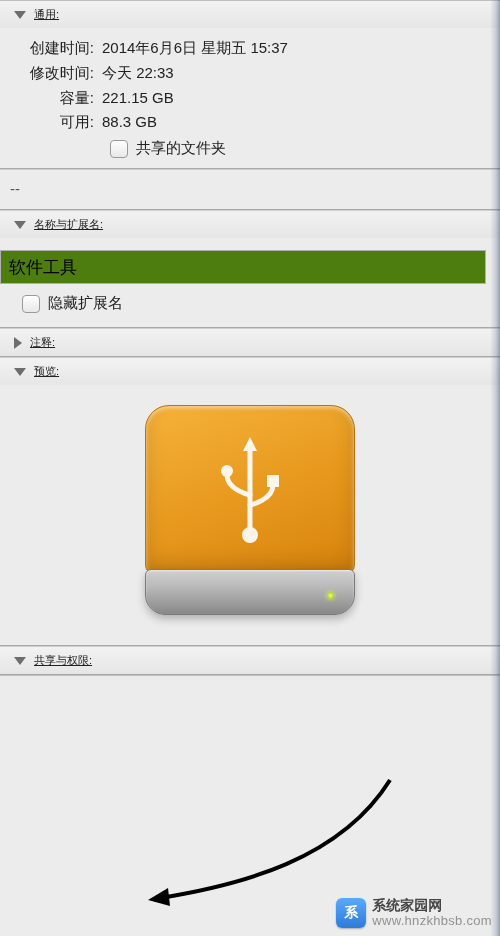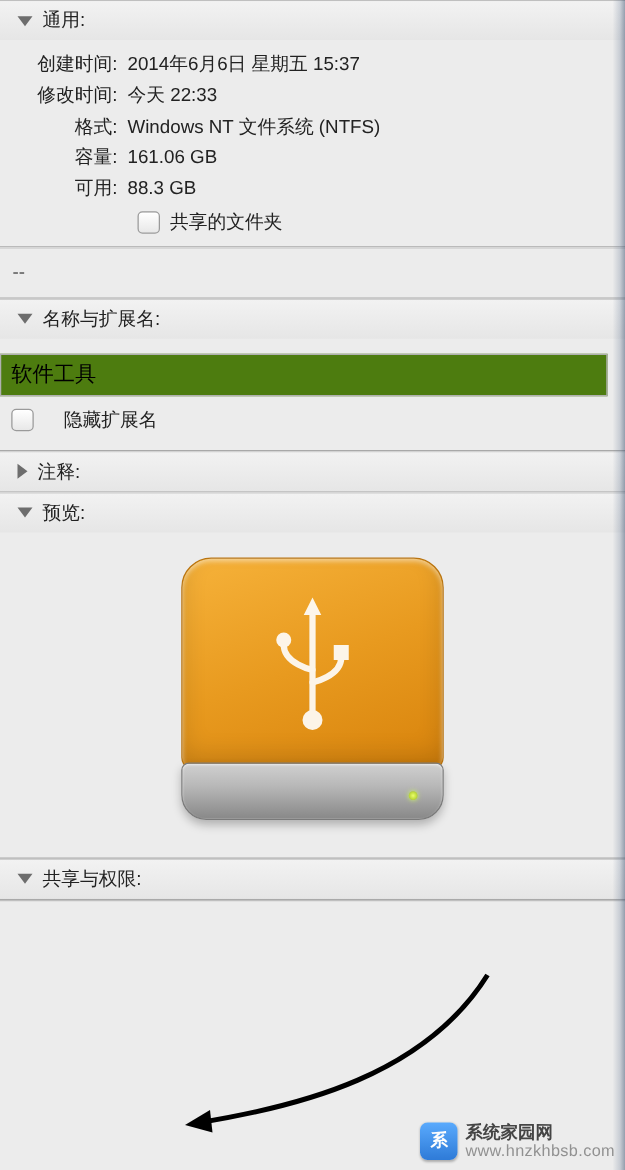--- a/index.html
+++ b/index.html
@@ -39,21 +39,21 @@
   .disclosure.down {
     border-left: 6px solid transparent;
     border-right: 6px solid transparent;
     border-top: 8px solid #6d6d6d;
   }
   .disclosure.right {
     border-top: 6px solid transparent;
     border-bottom: 6px solid transparent;
     border-left: 8px solid #6d6d6d;
   }
-  .section-title { font-size: 15px; }
+  .section-title { font-size: 11px; text-decoration: underline; }
   .section-body { padding: 6px 14px 10px 0; }
   .kv-row { display: flex; margin: 3px 0; line-height: 1.45; }
   .kv-label { width: 102px; text-align: right; padding-right: 8px; }
   .kv-value { flex: 1; }
   .checkbox-row { display: flex; align-items: flex-end; margin-top: 6px; margin-left: 110px; }
   .checkbox {
     width: 18px; height: 18px;
     border: 1px solid #9a9a9a;
     border-radius: 4px;
     background: linear-gradient(#ffffff, #e8e8e8);
@@ -63,21 +63,21 @@
   .dash { padding: 4px 0 2px 10px; color: #555; }
   .name-input {
     width: 100%;
     font-size: 17px;
     padding: 6px 8px;
     border: 1px solid #b0b0b0;
     background: #4d7c0f;
     margin: 6px 0 10px 0;
     font-family: inherit;
   }
-  .hide-ext-row { display: flex; align-items: center; margin-left: 9px; margin-bottom: 4px; gap: 16px; }
+  .hide-ext-row { display: flex; align-items: center; margin-left: 22px; margin-bottom: 4px; }
   .preview-area {
     display: flex;
     justify-content: center;
     padding: 20px 0 30px 0;
   }
   .drive {
     width: 210px;
     position: relative;
   }
   .drive-top {
@@ -157,26 +157,22 @@
     <div class="section-body">
       <div class="kv-row">
         <div class="kv-label">创建时间:</div>
         <div class="kv-value">2014年6月6日 星期五 15:37</div>
       </div>
       <div class="kv-row">
         <div class="kv-label">修改时间:</div>
         <div class="kv-value">今天 22:33</div>
       </div>
       <div class="kv-row">
-        <div class="kv-label">格式:</div>
-        <div class="kv-value">Windows NT 文件系统 (NTFS)</div>
-      </div>
-      <div class="kv-row">
         <div class="kv-label">容量:</div>
-        <div class="kv-value">161.06 GB</div>
+        <div class="kv-value">221.15 GB</div>
       </div>
       <div class="kv-row">
         <div class="kv-label">可用:</div>
         <div class="kv-value">88.3 GB</div>
       </div>
       <div class="checkbox-row">
         <div class="checkbox"></div>
         <span>共享的文件夹</span>
       </div>
     </div>

